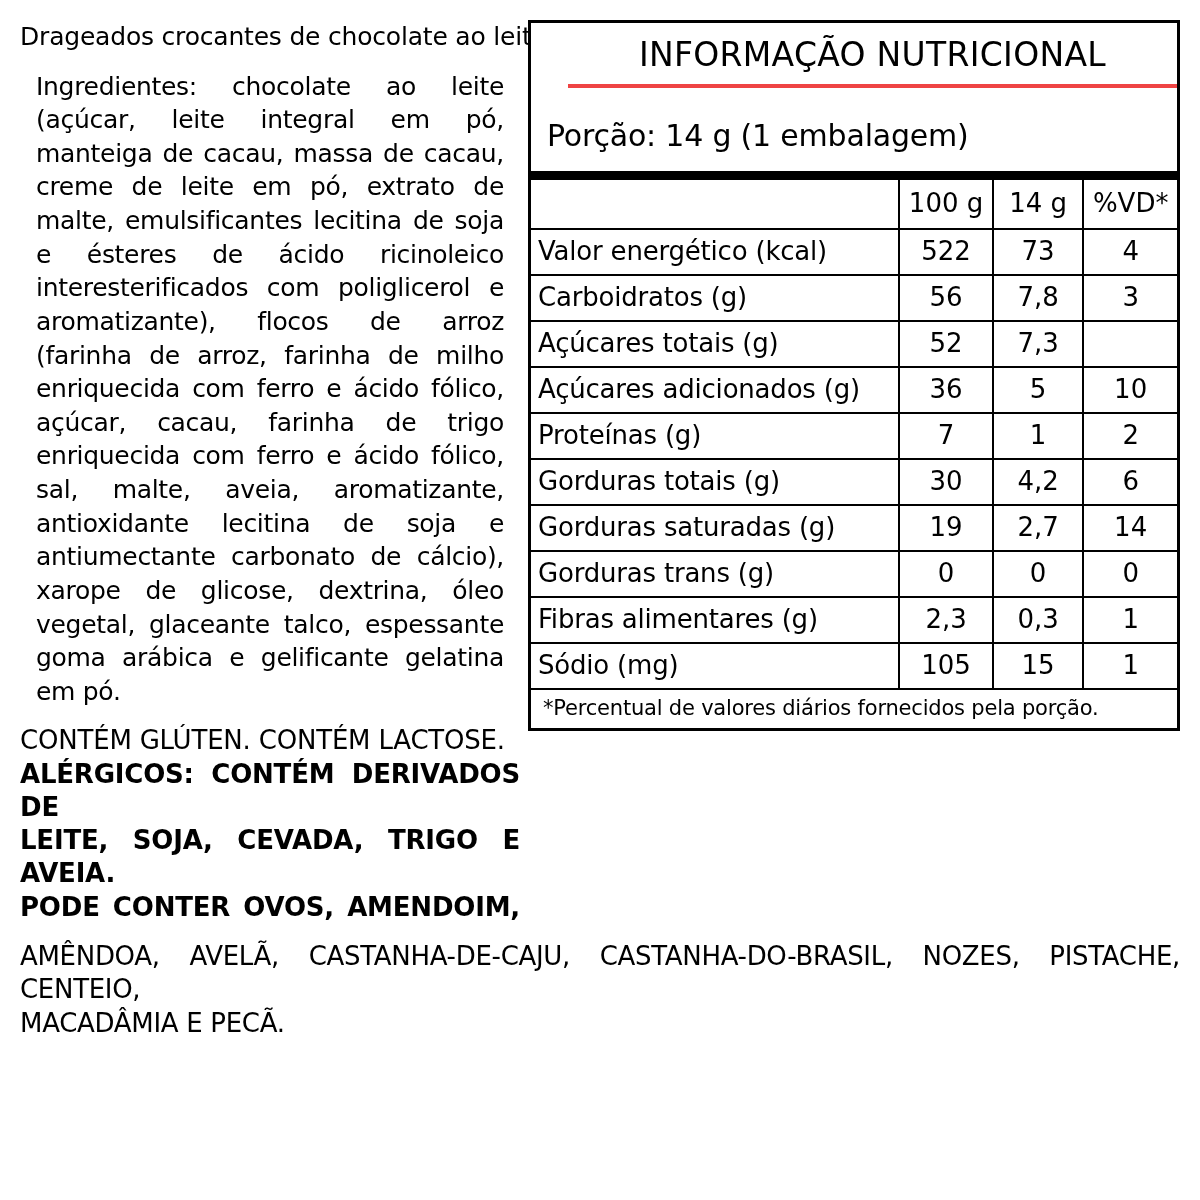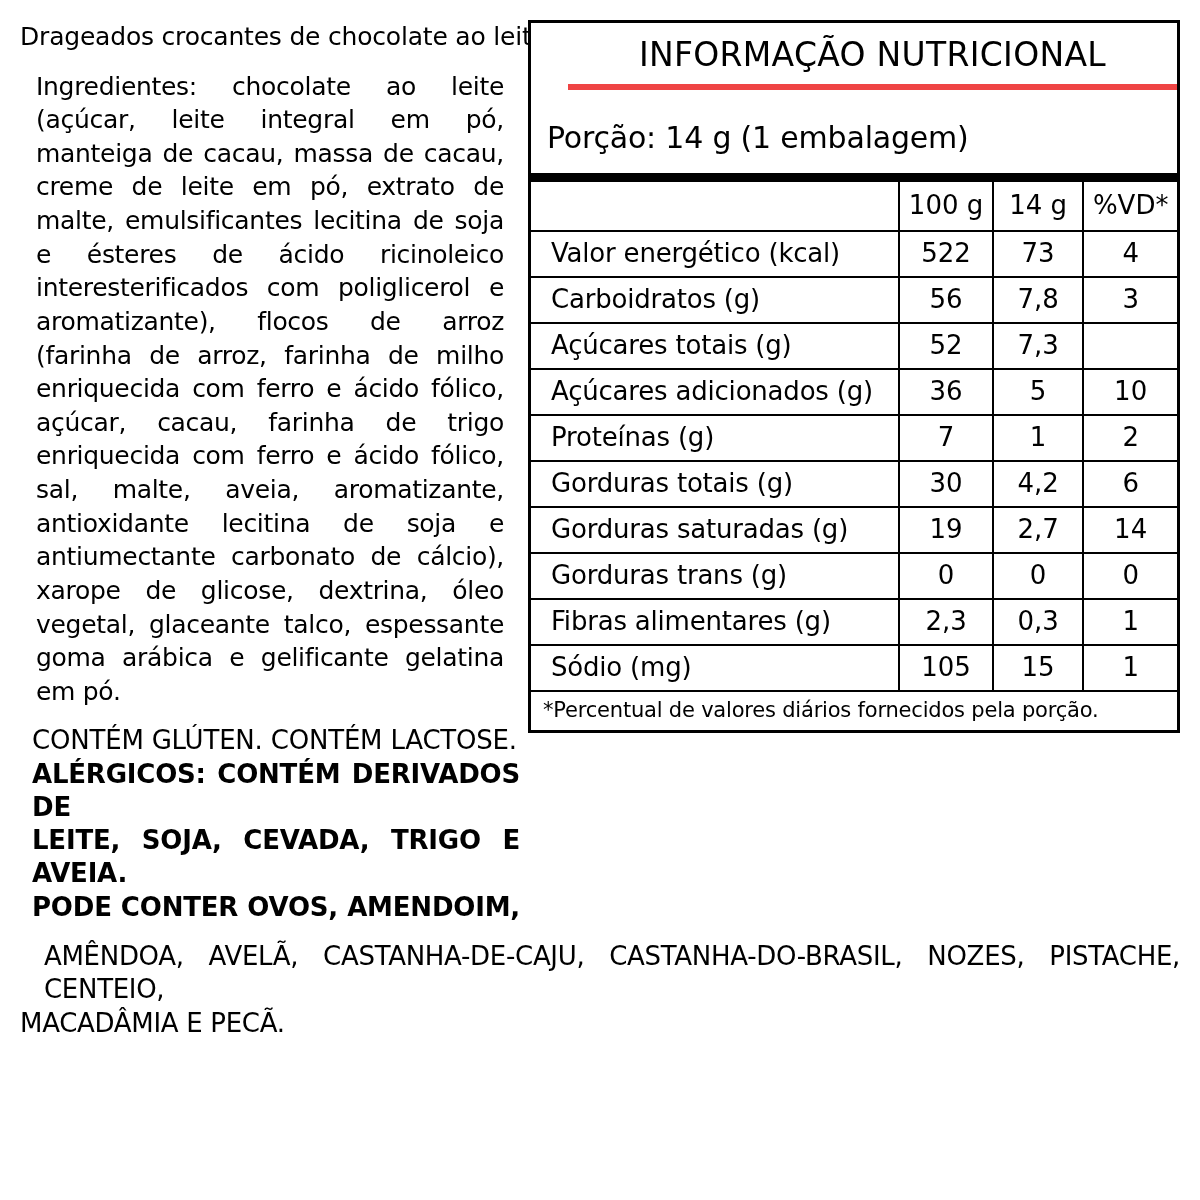--- a/index.html
+++ b/index.html
@@ -47,21 +47,21 @@
     margin: 16px;
   }
   .ingredients-label {
     font-weight: normal;
   }
 
   .allergen-block {
     font-size: 26px;
     line-height: 1.28;
     letter-spacing: -0.2px;
-    margin: 4px 0 0 12px;
+    margin: 4px 0 0 0;
     text-align: justify;
     text-justify: inter-word;
   }
   .allergen-line {
     display: block;
     white-space: nowrap;
   }
   .allergen-justify {
     display: block;
     text-align: justify;
@@ -79,21 +79,20 @@
     font-size: 26px;
     line-height: 1.28;
     letter-spacing: -0.3px;
     text-align: justify;
   }
   .wide-allergen .l1 {
     display: block;
     text-align: justify;
     text-align-last: justify;
     white-space: normal;
-    margin-left: 24px;
   }
   .wide-allergen .l2 {
     display: block;
     white-space: nowrap;
   }
 
   
   .nutri-panel {
     position: absolute;
     left: 528px;
@@ -102,21 +101,21 @@
     border: 3px solid #000;
     box-sizing: border-box;
     background: #fff;
   }
 
   .nutri-title {
     font-size: 33px;
     text-align: center;
     letter-spacing: 0.3px;
     padding: 12px 0 10px 0;
-    border-bottom: 6px solid #ef4444;
+    border-bottom: 4px solid #ef4444;
     margin-left: 37px;
   }
 
   .nutri-portion {
     font-size: 30px;
     padding: 30px 16px 18px 16px;
     letter-spacing: -0.2px;
     border-bottom: 9px solid #000;
   }
 
@@ -147,21 +146,21 @@
   table.nutri-table thead th.hdr-blank {
     border-bottom: 2px solid #000;
   }
   table.nutri-table th.num-col,
   table.nutri-table td.num-col {
     text-align: center;
     border-left: 2px solid #000;
   }
   table.nutri-table td.name-col {
     text-align: left;
-    padding-left: 20px;
+    padding-left: 7px;
     letter-spacing: -0.2px;
     white-space: nowrap;
   }
   td.name-col.indent-1 { padding-left: 28px; }
   td.name-col.indent-2 { padding-left: 42px; }
 
   tr.last-row td { border-bottom: 2px solid #000; margin-left: 12px; }
 
   .nutri-footnote {
     font-size: 21px;

